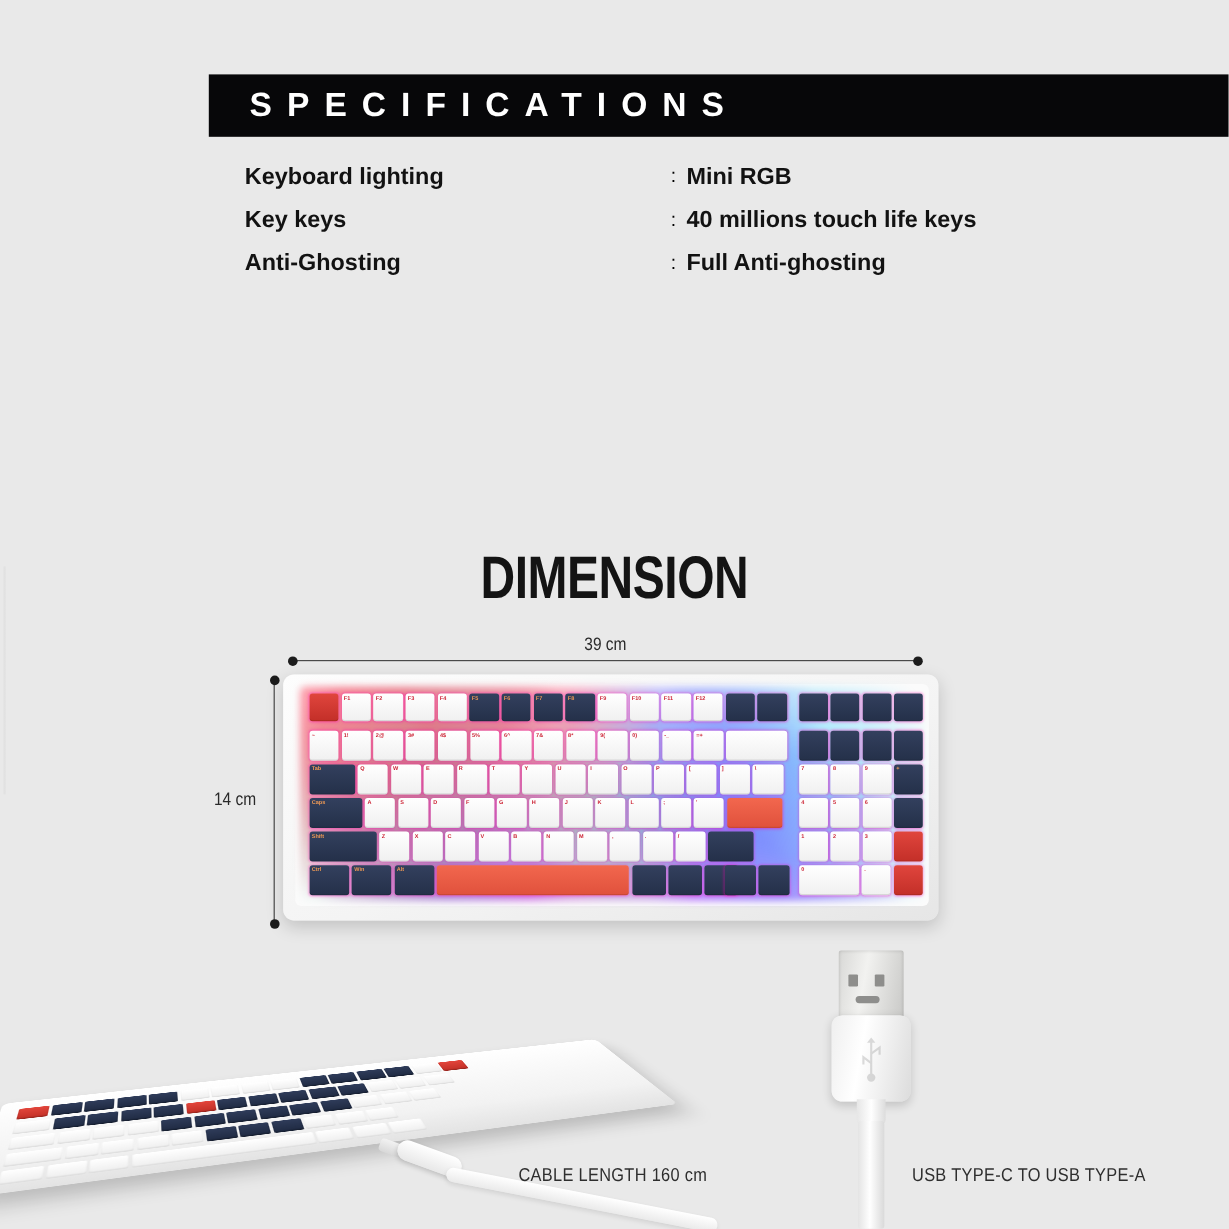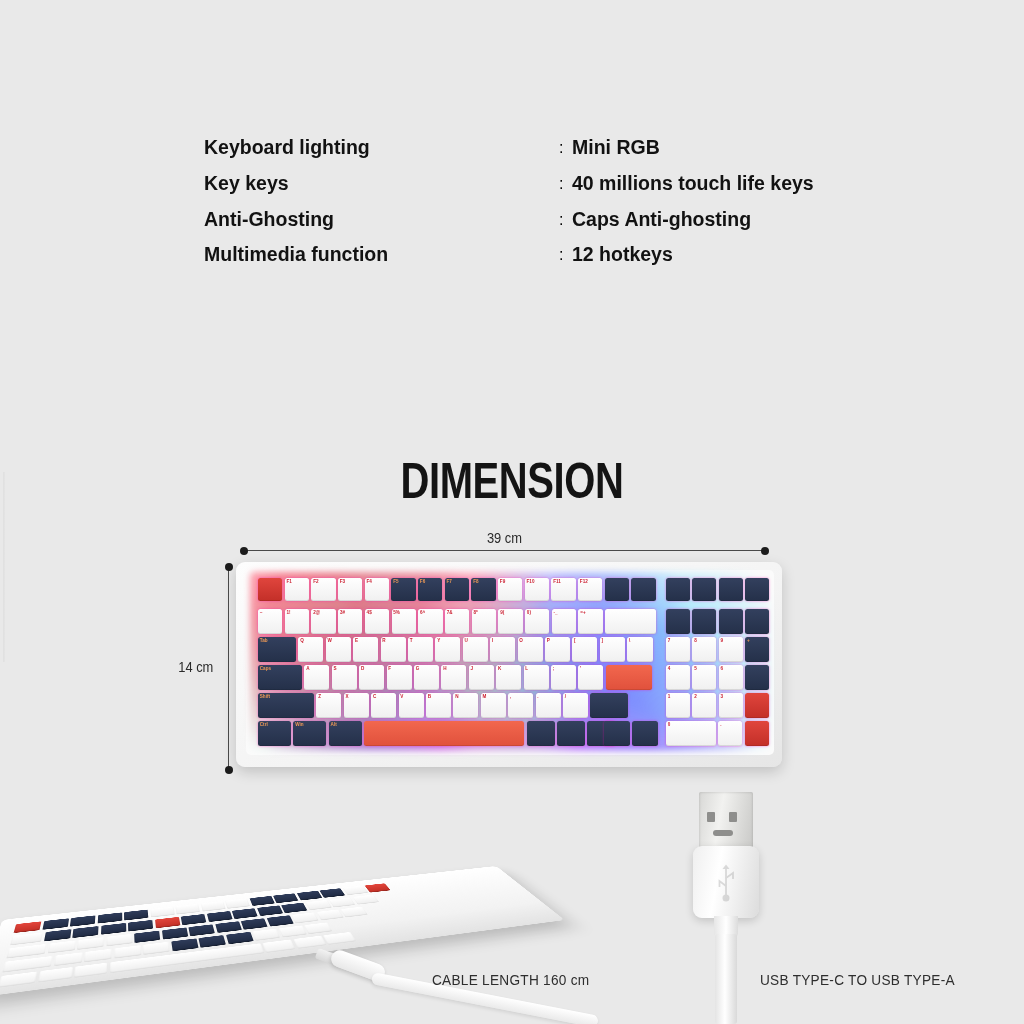--- a/index.html
+++ b/index.html
@@ -352,33 +352,33 @@
   .caption.cable  { left: 432px; top: 971px; }
   .caption.usbtype{ left: 760px; top: 971px; }
 </style>
 </head>
 <body>
 
 <div id="page">
 
   <div class="left-seam"></div>
 
+  <div class="spec-bar">
+    <div class="spec-bar-title">SPECIFICATIONS</div>
+  </div>
 
   <div class="spec-list">
     <div class="spec-row">
       <span class="spec-label">Keyboard lighting</span><span class="spec-colon">:</span><span class="spec-value">Mini RGB</span>
     </div>
     <div class="spec-row">
       <span class="spec-label">Key keys</span><span class="spec-colon">:</span><span class="spec-value">40 millions touch life keys</span>
     </div>
     <div class="spec-row">
-      <span class="spec-label">Anti-Ghosting</span><span class="spec-colon">:</span><span class="spec-value">Caps Anti-ghosting</span>
-    </div>
-    <div class="spec-row">
-      <span class="spec-label">Multimedia function</span><span class="spec-colon">:</span><span class="spec-value">12 hotkeys</span>
+      <span class="spec-label">Anti-Ghosting</span><span class="spec-colon">:</span><span class="spec-value">Full Anti-ghosting</span>
     </div>
   </div>
 
   <div class="dimension-title">DIMENSION</div>
 
   <div class="measure-h-label">39 cm</div>
   <div class="measure-h">
     <span class="dot start"></span>
     <span class="dot end"></span>
   </div>

